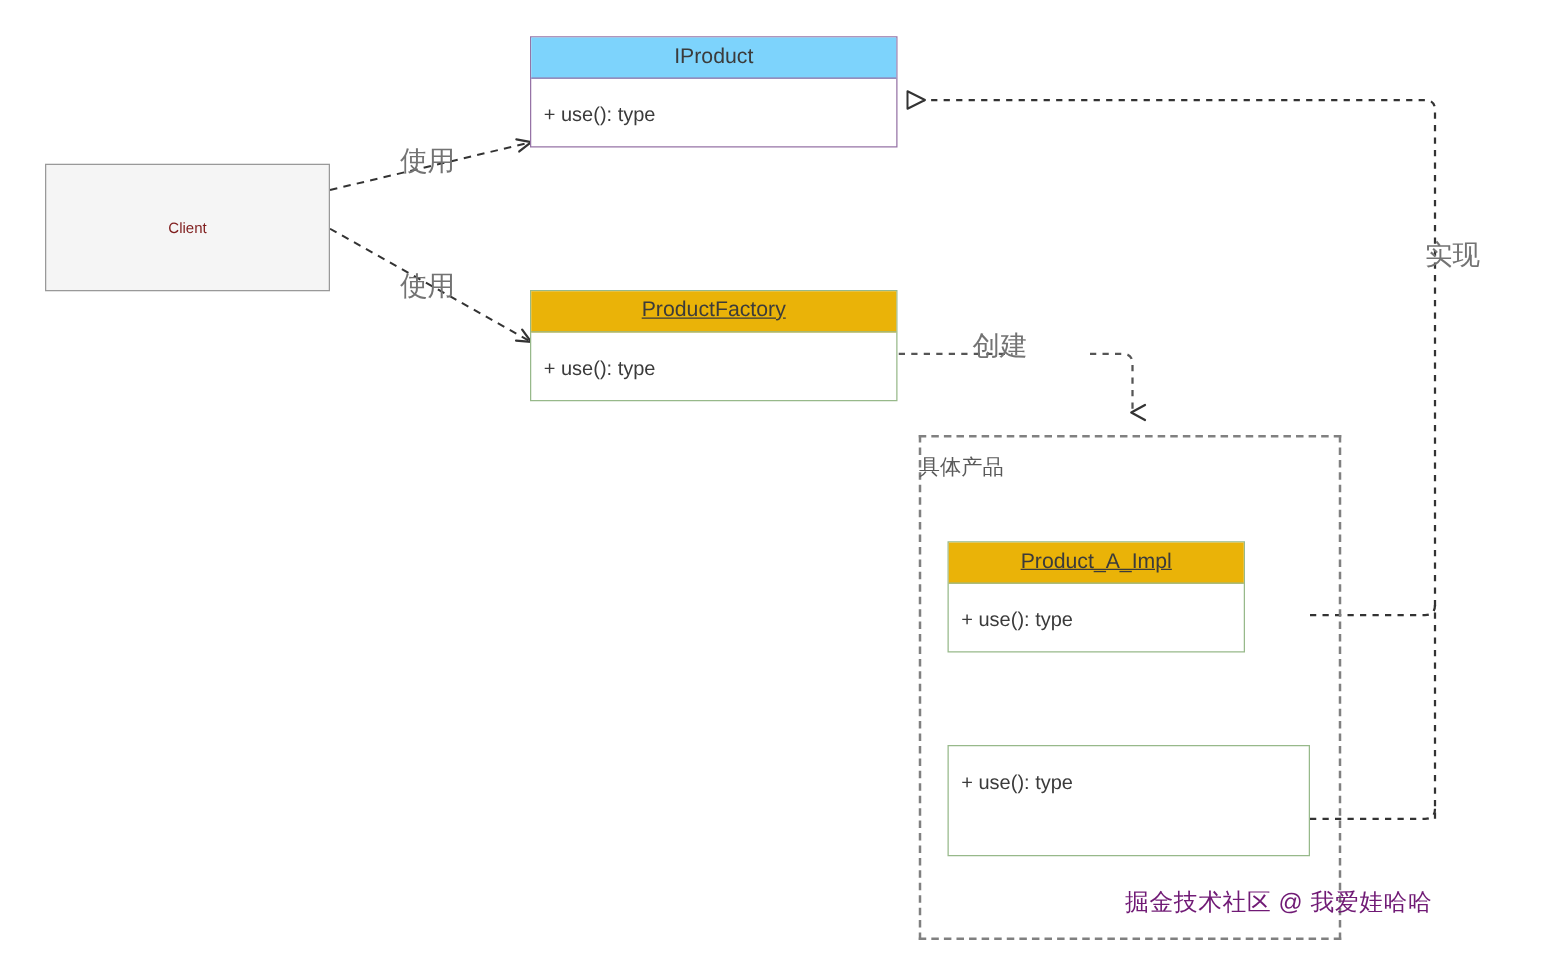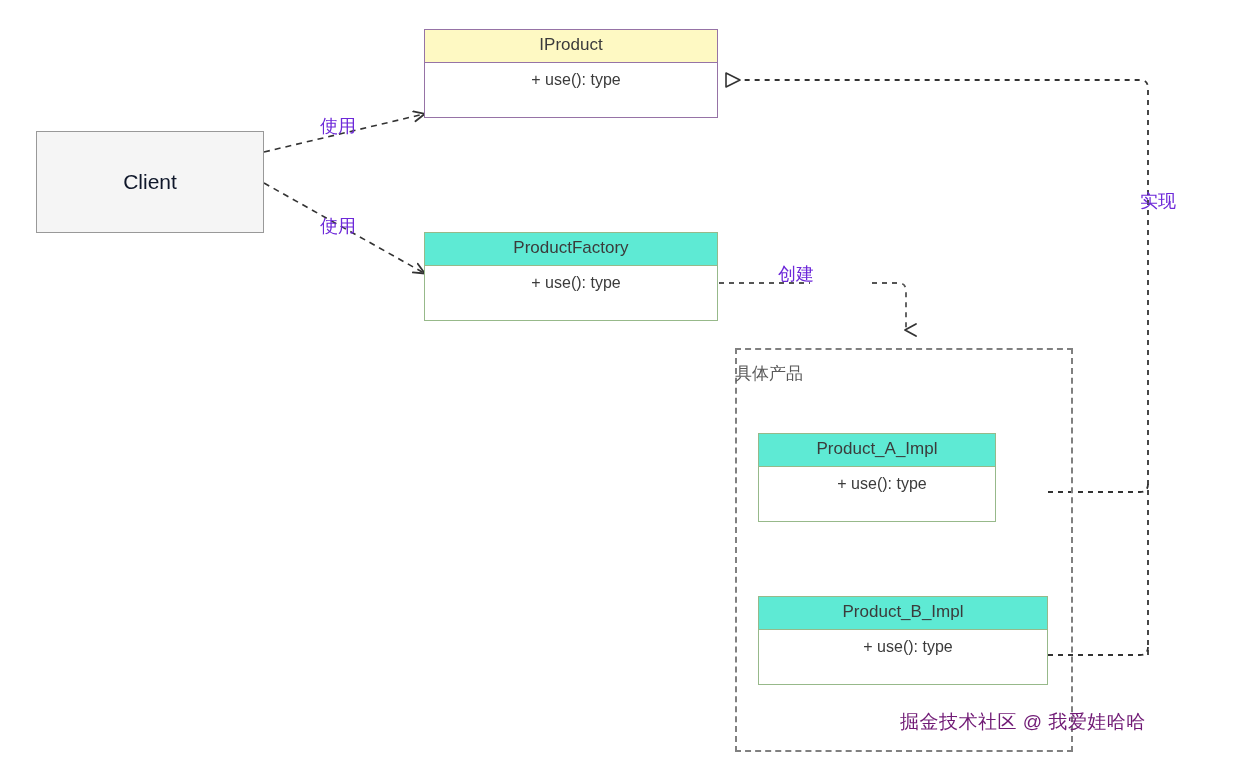--- a/index.html
+++ b/index.html
@@ -42,66 +42,67 @@
     color: #3b3b3b;
     line-height: 1.1;
     padding: 6px 4px 7px;
     border-bottom: 1px solid #8c8c8c;
     white-space: nowrap;
     overflow: hidden;
   }
   .uml .member {
     box-sizing: border-box;
     width: 100%;
-    text-align: center;
+    text-align: left;
     font-size: 16px;
     color: #3b3b3b;
-    padding: 8px 0 9px 10px;
+    padding: 21px 0 9px 10px;
     white-space: nowrap;
     overflow: hidden;
   }
   .uml.purple { border-color: #9673a6; }
   .uml.purple .title {
-    background: #fef9c3;
+    background: #7dd3fc;
     border-bottom-color: #9673a6;
   }
   .uml.green { border-color: #97b98a; }
   .uml.green .title {
-    background: #5eead4;
+    background: #eab308;
     border-bottom-color: #97b98a;
+    text-decoration: underline;
   }
   
   .plainbox {
     border: 1px solid #999999;
     background: #f5f5f5;
     display: flex;
     align-items: center;
     justify-content: center;
   }
   .plainbox .label {
-    font-size: 21px;
-    color: #0f172a;
+    font-size: 12px;
+    color: #7f1d1d;
   }
   
   .group {
     border: 2px dashed #808080;
     background: transparent;
   }
   .group-title {
     position: absolute;
     text-align: left;
     font-size: 17px;
     color: #5a5a5a;
     white-space: nowrap;
   }
   
   .edge-label {
     position: absolute;
-    font-size: 18px;
-    color: #6d28d9;
+    font-size: 22px;
+    color: #737373;
     background: transparent;
     white-space: nowrap;
     font-family: Liberation Serif, serif;
   }
   
   .watermark {
     position: absolute;
     font-size: 19px;
     color: #701a75;
     white-space: nowrap;
@@ -156,21 +157,20 @@
     <div class="title">ProductFactory</div>
     <div class="member">+ use(): type</div>
   </div>
 
   <div class="node uml green" style="left:758px; top:433px; width:238px; height:89px;">
     <div class="title">Product_A_Impl</div>
     <div class="member">+ use(): type</div>
   </div>
 
   <div class="node uml green" style="left:758px; top:596px; width:290px; height:89px;">
-    <div class="title">Product_B_Impl</div>
     <div class="member">+ use(): type</div>
   </div>
 
   <div class="edge-label" style="left:320px; top:114px;">使用</div>
 
   <div class="edge-label" style="left:320px; top:214px;">使用</div>
 
   <div class="edge-label" style="left:778px; top:262px;">创建</div>
 
   <div class="edge-label" style="left:1140px; top:189px;text-align:right;">实现</div>

